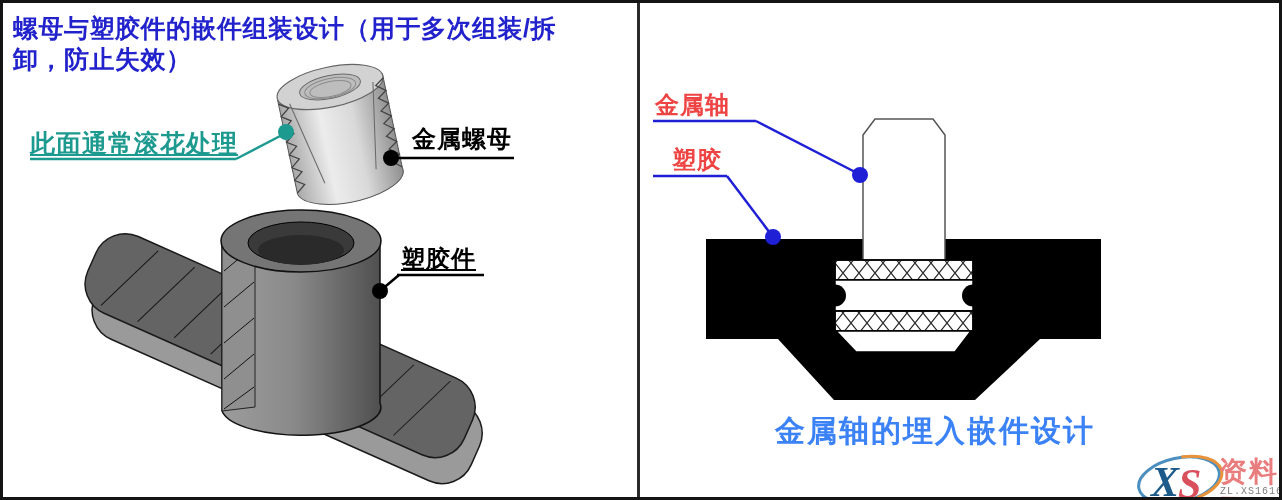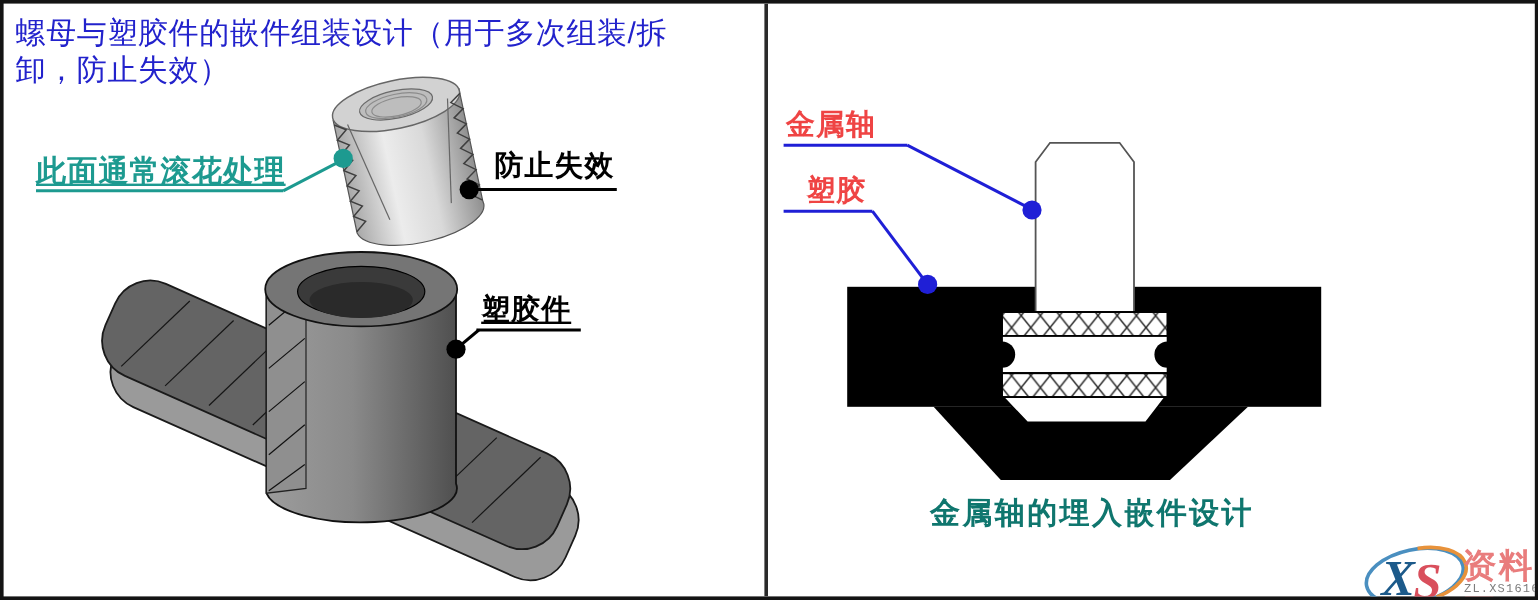--- a/index.html
+++ b/index.html
@@ -5,29 +5,29 @@
   html,body{margin:0;padding:0;background:#fff;}
   .frame{
     position:relative;width:1282px;height:500px;background:#fff;
     border:3px solid #141414;box-sizing:border-box;overflow:hidden;
     font-family:"Liberation Sans","DejaVu Sans",sans-serif;
   }
   .divider{position:absolute;left:634px;top:0;width:3px;height:100%;background:#2a2a2a;}
   .gfx{position:absolute;left:0;top:0;width:1282px;height:500px;}
   .txt{position:absolute;white-space:pre-wrap;}
   .title{
-    font-size:25px;font-weight:normal;color:#2222cc;line-height:31px;
+    font-size:25px;font-weight:bold;color:#2222cc;line-height:31px;
     letter-spacing:0.5px;
   }
   .title-left{left:10px;top:10px;width:556px;}
   .title-right{left:655px;top:10px;width:560px;}
   .lbl{font-size:24px;font-weight:bold;color:#000;line-height:26px;letter-spacing:1px;}
   .lbl-teal{color:#1d9a90;font-size:25px;}
   .lbl-blue{color:#ef4444;}
-  .caption{left:772px;top:408px;font-size:25px;font-weight:bold;color:#0f766e;letter-spacing:2px;}
+  .caption{left:772px;top:408px;font-size:30px;font-weight:bold;color:#3b82f6;letter-spacing:2px;}
   .wm-site{left:1216px;top:450px;font-size:28px;font-weight:bold;color:#e97c7c;letter-spacing:2px;}
   .wm-url{left:1217px;top:483px;font-size:10px;color:#7d7d7d;letter-spacing:1px;font-family:"Liberation Mono","DejaVu Sans Mono",monospace;}
 </style>
 </head>
 <body>
 
 <div class="frame">
 
   <svg class="gfx" viewBox="0 0 1282 500">
     <defs>
@@ -149,21 +149,21 @@
       <text x="1148" y="493" font-size="42" font-weight="bold" font-style="italic" fill="#1c5a8a" font-family="Liberation Serif, DejaVu Serif, serif">X</text>
       <text x="1175" y="495" font-size="42" font-weight="bold" font-style="italic" fill="#d94f5c" font-family="Liberation Serif, DejaVu Serif, serif">S</text>
     </g>
   </svg>
 
   <div class="txt title title-left">螺母与塑胶件的嵌件组装设计（用于多次组装/拆卸，防止失效）</div>
 
 
   <div class="txt lbl lbl-teal" style="left:27px;top:127px;text-decoration:underline;">此面通常滚花处理</div>
 
-  <div class="txt lbl" style="left:409px;top:123px;">防止失效</div>
+  <div class="txt lbl" style="left:409px;top:123px;">金属螺母</div>
 
   <div class="txt lbl" style="left:398px;top:243px;text-decoration:underline;">塑胶件</div>
 
   <div class="txt lbl lbl-blue" style="left:652px;top:89px;">金属轴</div>
 
   <div class="txt lbl lbl-blue" style="left:652px;top:144px;margin-left:17px;">塑胶</div>
 
   <div class="txt caption">金属轴的埋入嵌件设计</div>
 
   <div class="txt wm-site">资料网</div>

